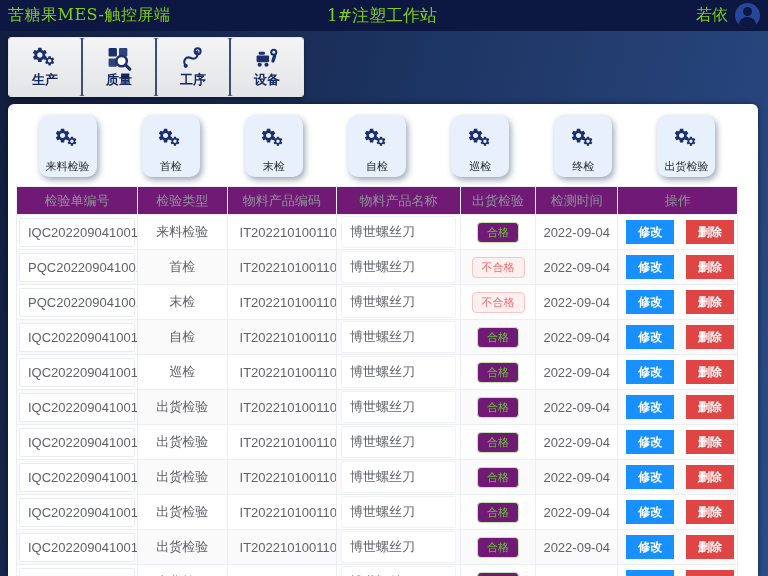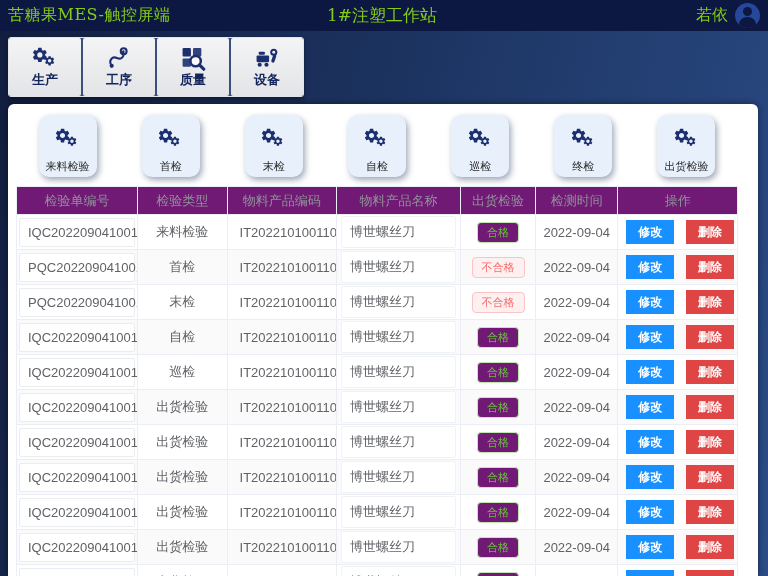--- a/index.html
+++ b/index.html
@@ -138,47 +138,47 @@
     <div class="tool-btn">
       <span class="t-icon">
         <svg viewBox="0 0 36 32">
           <g fill="#1b2f6e">
             <path transform="scale(0.95)" d="M19.14,12.94c0.04-0.3,0.06-0.61,0.06-0.94c0-0.32-0.02-0.64-0.07-0.94l2.03-1.58c0.18-0.14,0.23-0.41,0.12-0.61l-1.92-3.32c-0.12-0.22-0.37-0.29-0.59-0.22l-2.39,0.96c-0.5-0.38-1.03-0.7-1.62-0.94L14.4,2.81c-0.04-0.24-0.24-0.41-0.48-0.41h-3.84c-0.24,0-0.43,0.17-0.47,0.41L9.25,5.35C8.66,5.59,8.12,5.92,7.63,6.29L5.24,5.33c-0.22-0.08-0.47,0-0.59,0.22L2.74,8.87C2.62,9.08,2.66,9.34,2.86,9.48l2.03,1.58C4.84,11.36,4.8,11.69,4.8,12s0.02,0.64,0.07,0.94l-2.03,1.58c-0.18,0.14-0.23,0.41-0.12,0.61l1.92,3.32c0.12,0.22,0.37,0.29,0.59,0.22l2.39-0.96c0.5,0.38,1.03,0.7,1.62,0.94l0.36,2.54c0.05,0.24,0.24,0.41,0.48,0.41h3.84c0.24,0,0.44-0.17,0.47-0.41l0.36-2.54c0.59-0.24,1.13-0.56,1.62-0.94l2.39,0.96c0.22,0.08,0.47,0,0.59-0.22l1.92-3.32c0.12-0.22,0.07-0.47-0.12-0.61L19.14,12.94z M12,15.6c-1.98,0-3.6-1.62-3.6-3.6s1.62-3.6,3.6-3.6s3.6,1.62,3.6,3.6S13.98,15.6,12,15.6z"></path>
             <path transform="translate(16.5,11.5) scale(0.62)" d="M19.14,12.94c0.04-0.3,0.06-0.61,0.06-0.94c0-0.32-0.02-0.64-0.07-0.94l2.03-1.58c0.18-0.14,0.23-0.41,0.12-0.61l-1.92-3.32c-0.12-0.22-0.37-0.29-0.59-0.22l-2.39,0.96c-0.5-0.38-1.03-0.7-1.62-0.94L14.4,2.81c-0.04-0.24-0.24-0.41-0.48-0.41h-3.84c-0.24,0-0.43,0.17-0.47,0.41L9.25,5.35C8.66,5.59,8.12,5.92,7.63,6.29L5.24,5.33c-0.22-0.08-0.47,0-0.59,0.22L2.74,8.87C2.62,9.08,2.66,9.34,2.86,9.48l2.03,1.58C4.84,11.36,4.8,11.69,4.8,12s0.02,0.64,0.07,0.94l-2.03,1.58c-0.18,0.14-0.23,0.41-0.12,0.61l1.92,3.32c0.12,0.22,0.37,0.29,0.59,0.22l2.39-0.96c0.5,0.38,1.03,0.7,1.62,0.94l0.36,2.54c0.05,0.24,0.24,0.41,0.48,0.41h3.84c0.24,0,0.44-0.17,0.47-0.41l0.36-2.54c0.59-0.24,1.13-0.56,1.62-0.94l2.39,0.96c0.22,0.08,0.47,0,0.59-0.22l1.92-3.32c0.12-0.22,0.07-0.47-0.12-0.61L19.14,12.94z M12,15.6c-1.98,0-3.6-1.62-3.6-3.6s1.62-3.6,3.6-3.6s3.6,1.62,3.6,3.6S13.98,15.6,12,15.6z"></path>
           </g>
         </svg>
       </span>
       <span class="tool-label">生产</span>
-    </div>
-
-    <div class="tool-btn">
-      <span class="t-icon">
-        <svg viewBox="0 0 24 24" fill="none" stroke="#1b2f6e" stroke-width="2" stroke-linecap="round">
-          <path d="M5 19 C1.5 14 5.5 9.5 10 11.5 C14.5 13.5 17.5 10 15.8 5.5"></path>
-          <circle cx="5" cy="19" r="2" fill="#1b2f6e" stroke="none"></circle>
-          <circle cx="16.5" cy="5" r="2.8"></circle>
-          <circle cx="16.5" cy="5" r="0.9" fill="#1b2f6e" stroke="none"></circle>
-        </svg>
-      </span>
-      <span class="tool-label">工序</span>
     </div>
 
     <div class="tool-btn">
       <span class="t-icon">
         <svg viewBox="0 0 24 24">
           <g fill="#1b2f6e">
             <rect x="2" y="2" width="8" height="8" rx="1"></rect>
             <rect x="12" y="2" width="8" height="8" rx="1" opacity=".9"></rect>
             <rect x="2" y="12" width="8" height="8" rx="1" opacity=".9"></rect>
           </g>
           <circle cx="14.5" cy="14.5" r="5" fill="#fff" stroke="#1b2f6e" stroke-width="2.4"></circle>
           <line x1="18.2" y1="18.2" x2="22.3" y2="22.3" stroke="#1b2f6e" stroke-width="3" stroke-linecap="round"></line>
         </svg>
       </span>
       <span class="tool-label">质量</span>
+    </div>
+
+    <div class="tool-btn">
+      <span class="t-icon">
+        <svg viewBox="0 0 24 24" fill="none" stroke="#1b2f6e" stroke-width="2" stroke-linecap="round">
+          <path d="M5 19 C1.5 14 5.5 9.5 10 11.5 C14.5 13.5 17.5 10 15.8 5.5"></path>
+          <circle cx="5" cy="19" r="2" fill="#1b2f6e" stroke="none"></circle>
+          <circle cx="16.5" cy="5" r="2.8"></circle>
+          <circle cx="16.5" cy="5" r="0.9" fill="#1b2f6e" stroke="none"></circle>
+        </svg>
+      </span>
+      <span class="tool-label">工序</span>
     </div>
 
     <div class="tool-btn">
       <span class="t-icon">
         <svg viewBox="0 0 24 24">
           <g fill="#1b2f6e">
             <rect x="2" y="9" width="12" height="6.5" rx="1"></rect>
             <rect x="4" y="5.5" width="6" height="3" rx="1"></rect>
             <circle cx="5" cy="18" r="2"></circle>
             <circle cx="11.5" cy="18" r="2"></circle>

